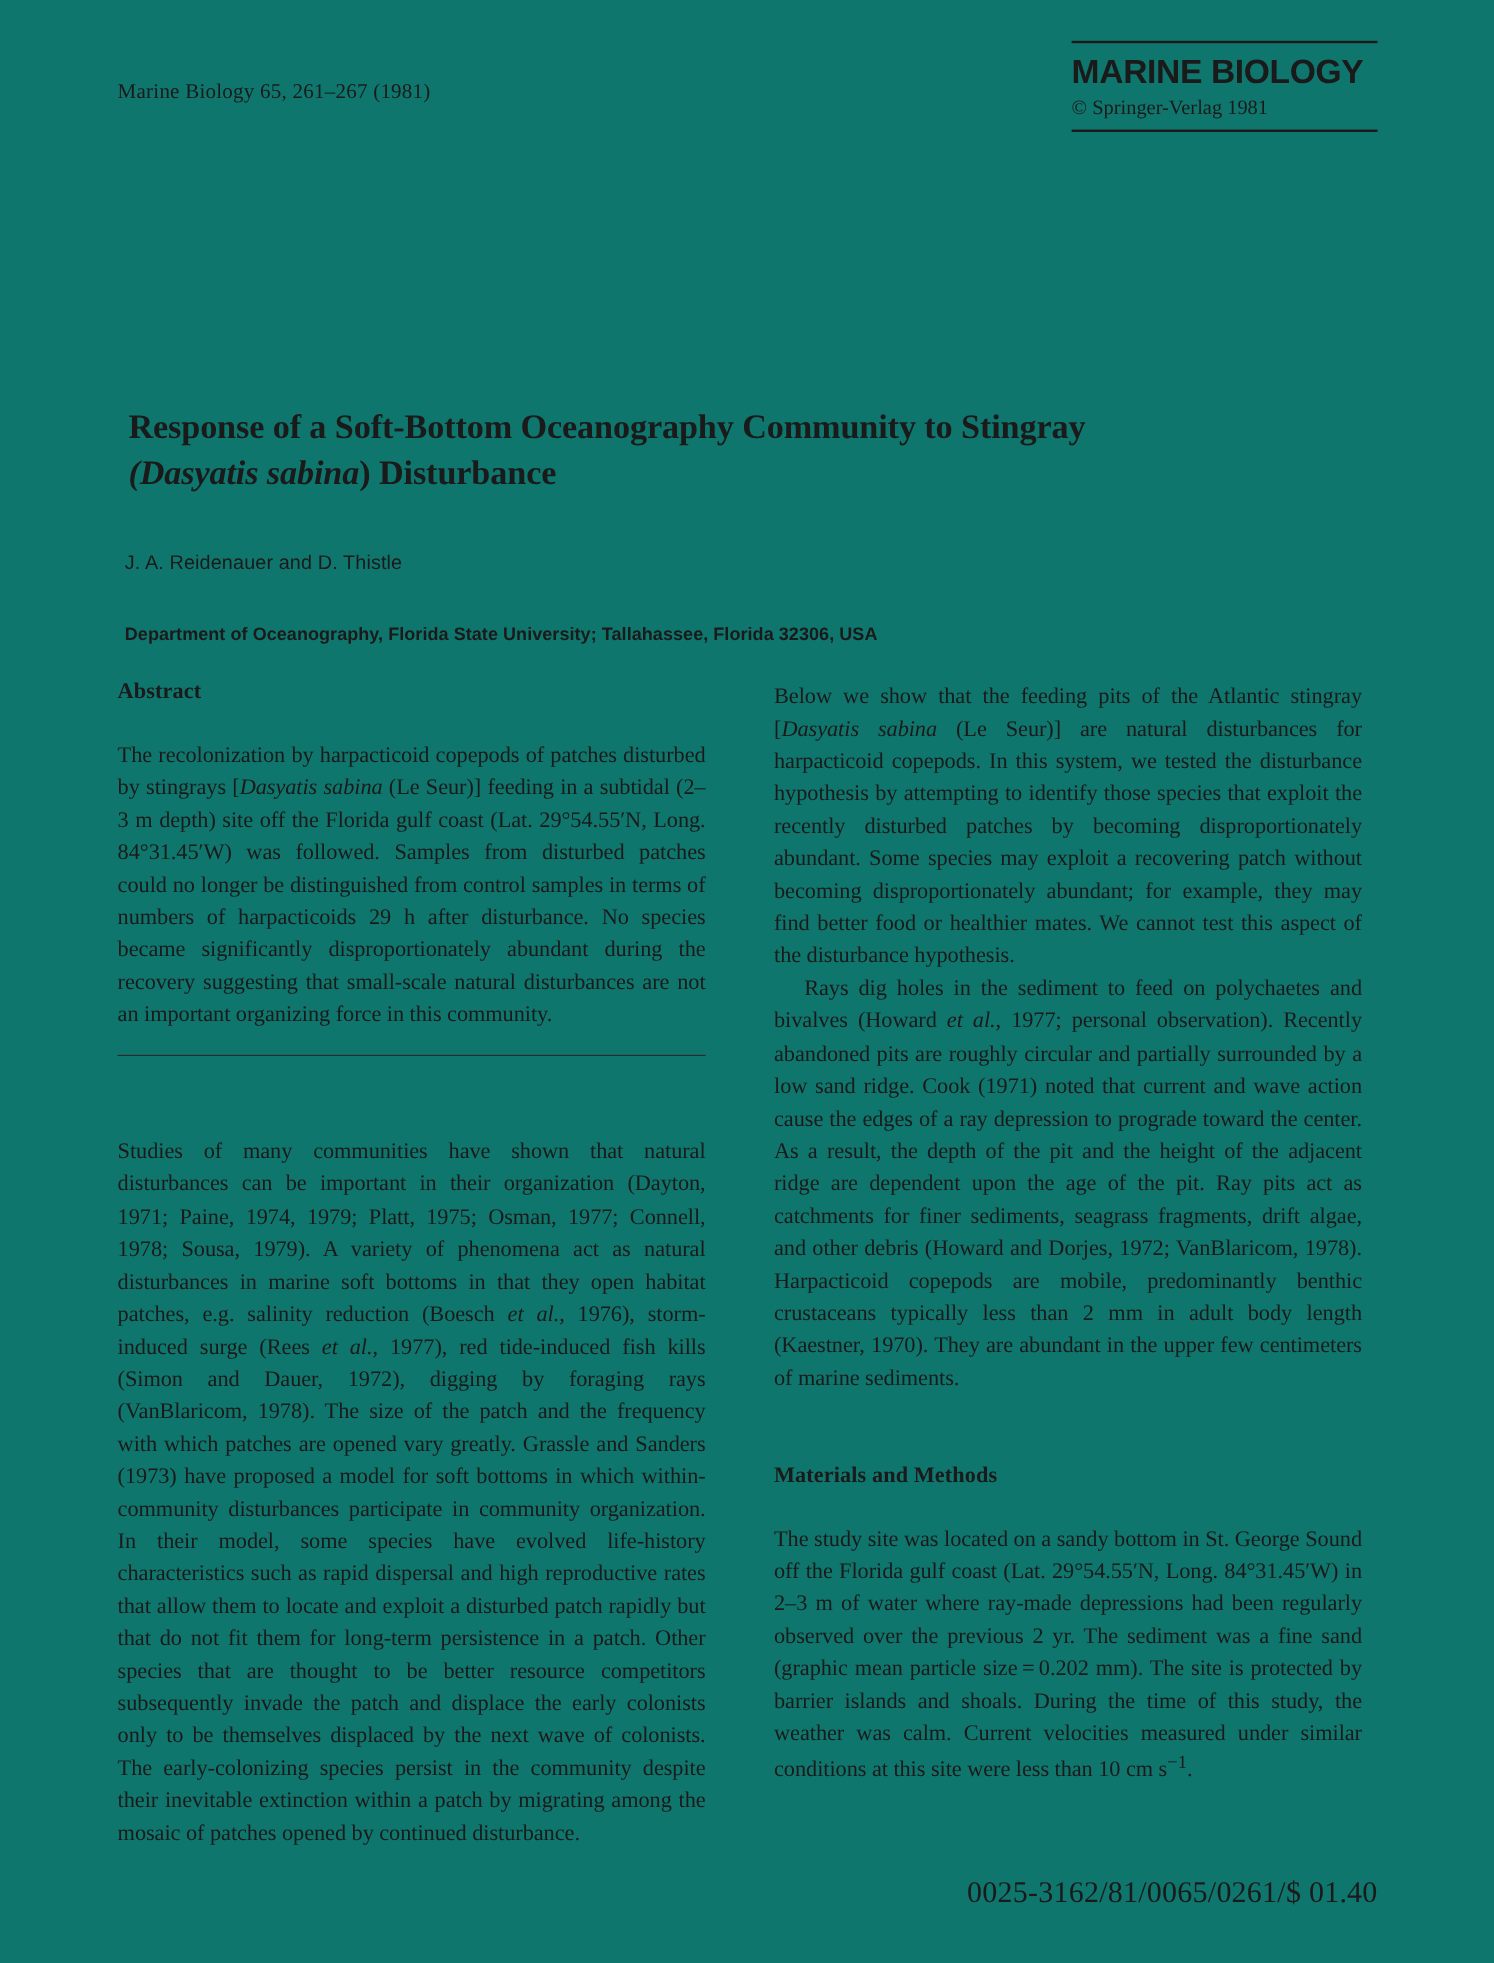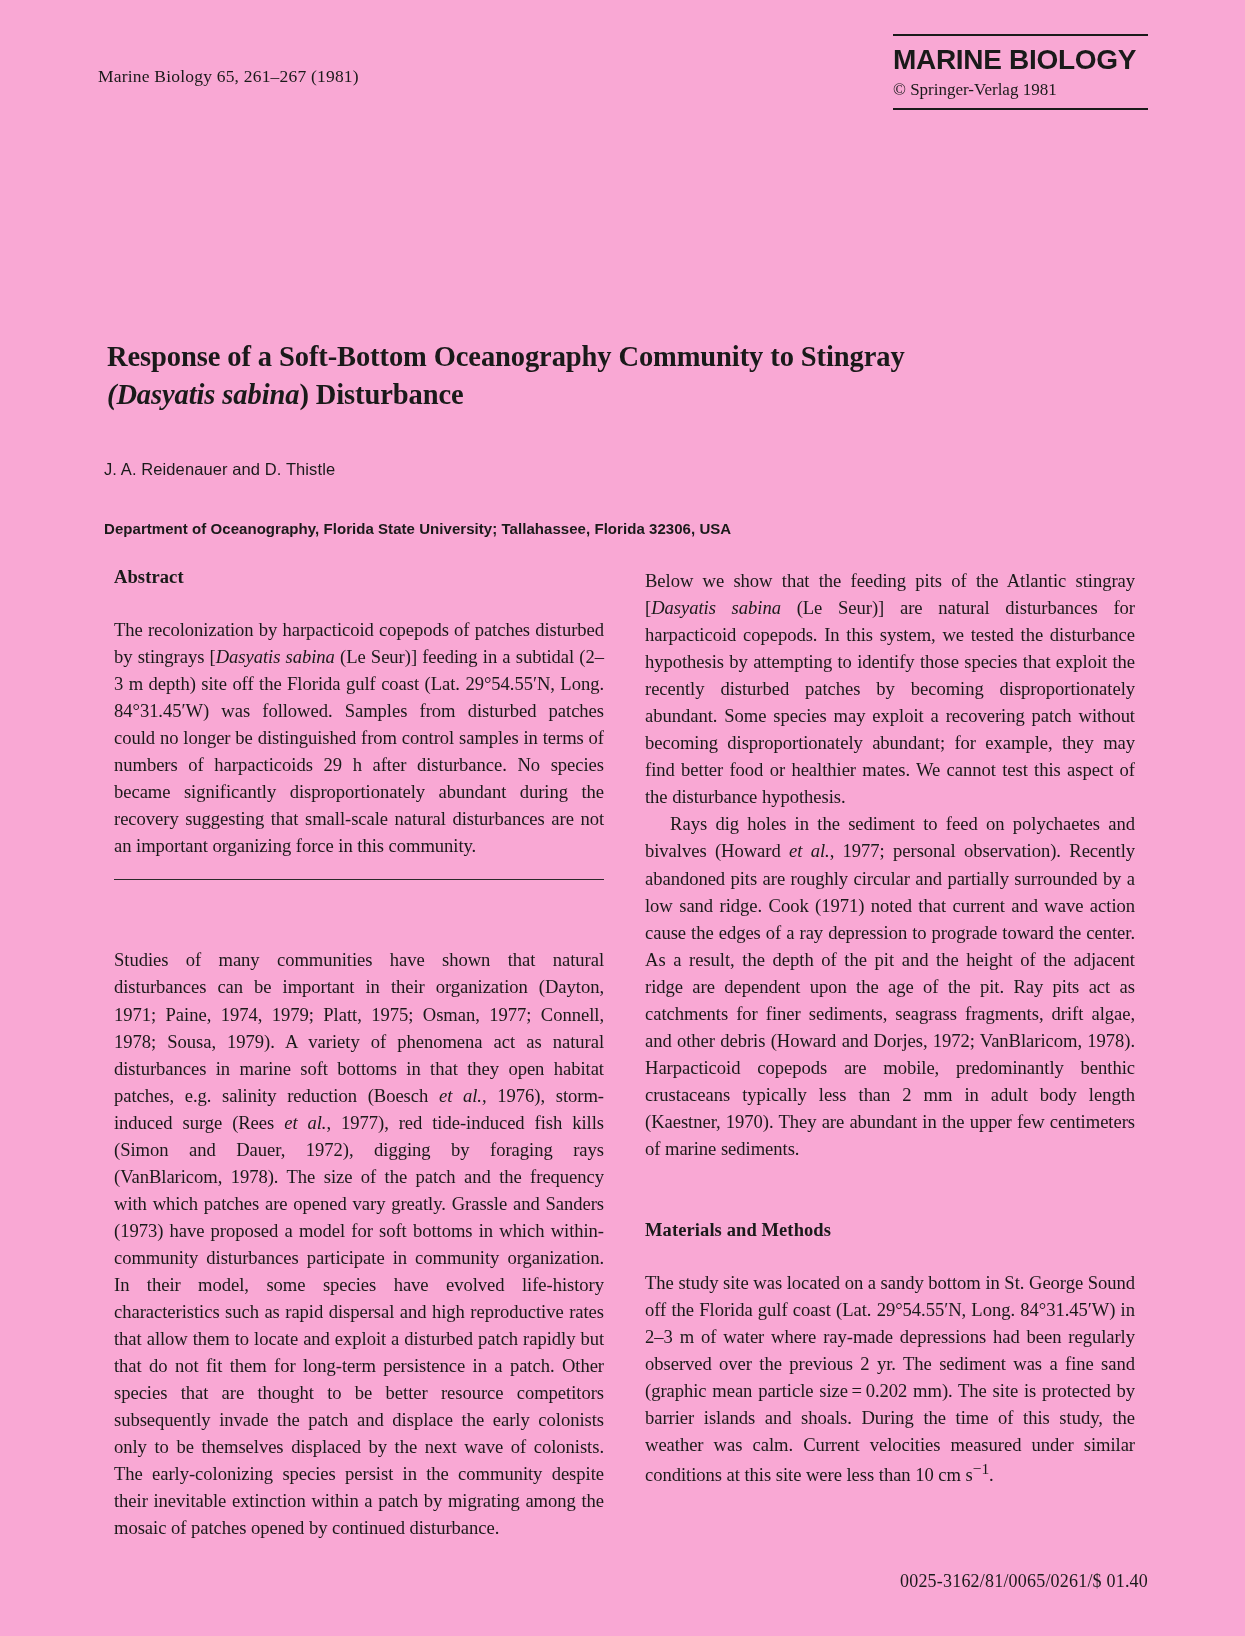--- a/index.html
+++ b/index.html
@@ -14,21 +14,21 @@
     color: #1a1a1a;
     position: relative;
     overflow: hidden;
   }
   .page {
     position: absolute;
     left: 0; top: 0;
     width: 1245px;
     height: 1636px;
     
-    background: #f9a8d4;
+    background: #0f766e;
   }
 
   
   .masthead {
     position: absolute;
     left: 98px;
     top: 52px;
     width: 1050px;
     height: 70px;
   }
@@ -112,21 +112,21 @@
     position: absolute;
     left: 98px;
     top: 567px;
     width: 1052px;
   }
   .col {
     position: absolute;
     top: 0;
     width: 490px;
   }
-  .col-left  { left: 16px; }
+  .col-left  { left: 0; }
   .col-right { left: 547px; }
 
   h2.section {
     font-family: "Liberation Serif", "DejaVu Serif", serif;
     font-weight: bold;
     font-size: 18.5px;
     margin: 0 0 28px 0;
     letter-spacing: 0.1px;
   }
 
@@ -148,21 +148,21 @@
     width: 100%;
   }
   .gap-after-rule { height: 66px; }
   .gap-mm { height: 58px; }
 
   
   .footer-code {
     position: absolute;
     right: 97px;
     bottom: 44px;
-    font-size: 18px;
+    font-size: 25px;
     letter-spacing: 0.2px;
     white-space: nowrap;
   }
 </style>
 </head>
 <body>
 
 <div class="page">
 
   <div class="masthead">

